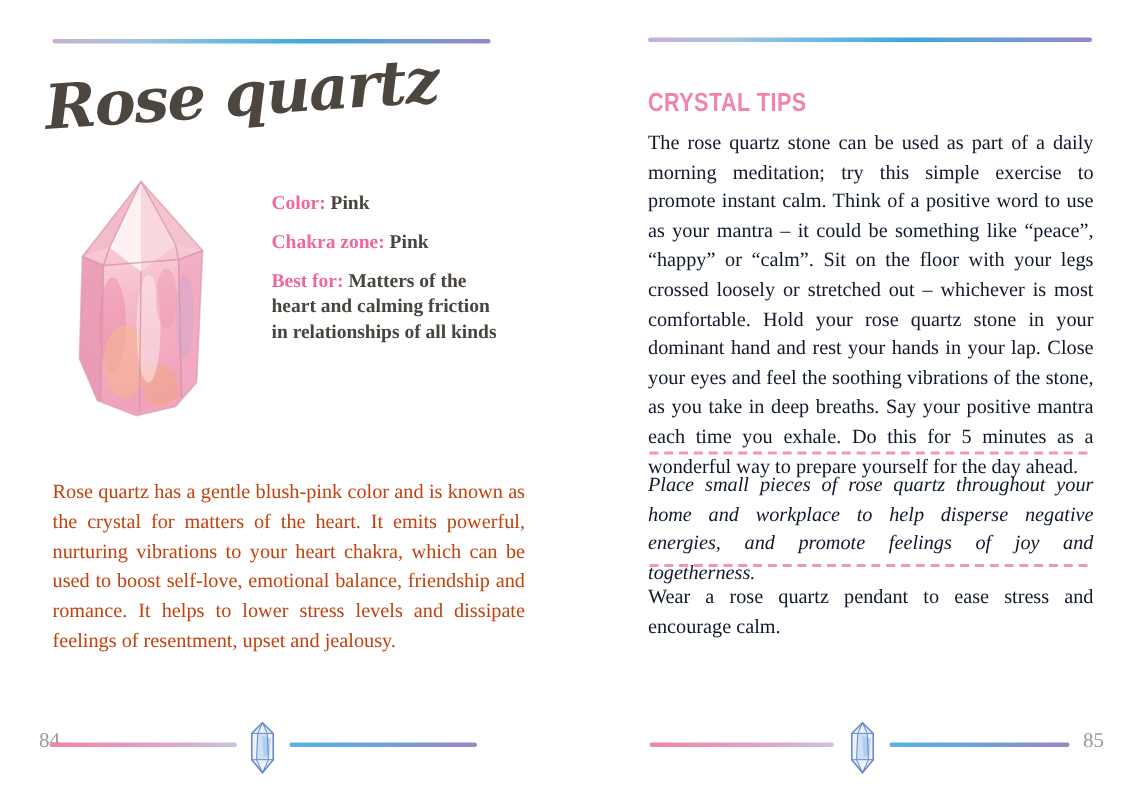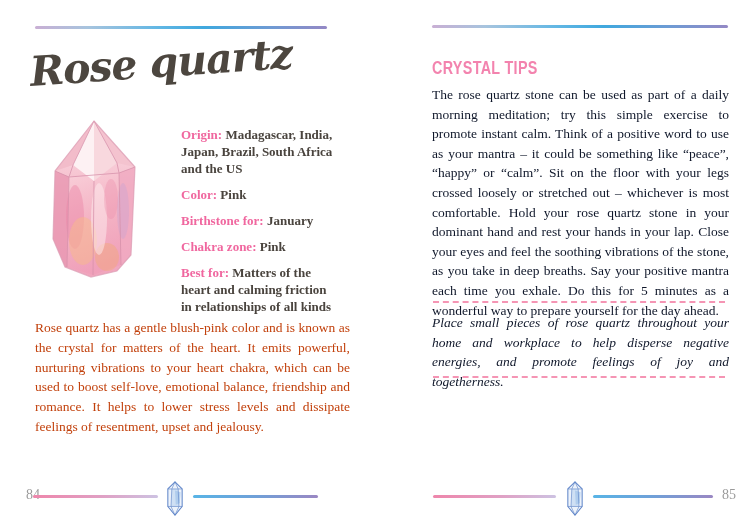--- a/index.html
+++ b/index.html
@@ -106,30 +106,22 @@
           <polyline points="45,62 44,156"></polyline>
           <polyline points="45,2 24,46"></polyline>
           <polyline points="45,2 68,44"></polyline>
         </g>
         <path d="M45,2 L6,52 L4,120 L16,148 L42,158 L68,152 L82,136 L86,48 Z" fill="none" stroke="#dc9db4" stroke-width="1.2" opacity="0.7"></path>
       </svg>
     </div>
 
     <div class="props">
       <div class="prop">
-        <span class="prop-label">Origin:</span>
-        <span class="prop-value">Madagascar, India, Japan, Brazil, South Africa and the US</span>
-      </div>
-      <div class="prop">
         <span class="prop-label">Color:</span>
         <span class="prop-value">Pink</span>
-      </div>
-      <div class="prop">
-        <span class="prop-label">Birthstone for:</span>
-        <span class="prop-value">January</span>
       </div>
       <div class="prop">
         <span class="prop-label">Chakra zone:</span>
         <span class="prop-value">Pink</span>
       </div>
       <div class="prop">
         <span class="prop-label">Best for:</span>
         <span class="prop-value">Matters of the heart and calming friction in relationships of all kinds</span>
       </div>
     </div>
@@ -156,20 +148,21 @@
 
   <div class="page page-right">
     <div class="rule-top"></div>
 
     <div class="tips-heading">CRYSTAL TIPS</div>
 
     <div class="tip tip-1">The rose quartz stone can be used as part of a daily morning meditation; try this simple exercise to promote instant calm. Think of a positive word to use as your mantra – it could be something like “peace”, “happy” or “calm”. Sit on the floor with your legs crossed loosely or stretched out – whichever is most comfortable. Hold your rose quartz stone in your dominant hand and rest your hands in your lap. Close your eyes and feel the soothing vibrations of the stone, as you take in deep breaths. Say your positive mantra each time you exhale. Do this for 5 minutes as a wonderful way to prepare yourself for the day ahead.</div>
     <div class="dash-sep sep-1"></div>
     <div class="tip tip-2">Place small pieces of rose quartz throughout your home and workplace to help disperse negative energies, and promote feelings of joy and togetherness.</div>
     <div class="dash-sep sep-2"></div>
+    <div class="tip tip-3">Wear a rose quartz pendant to ease stress and encourage calm.</div>
 
     <div class="footer-line fl-pink"></div>
     <div class="footer-crystal">
       <svg width="26" height="35" viewBox="0 0 26 44" xmlns="http://www.w3.org/2000/svg">
         <path d="M13,1 L4,10 L4,32 L13,43 L22,32 L22,10 Z" fill="#edf3fb" stroke="#6186c9" stroke-width="1.3" stroke-linejoin="round"></path>
         <polygon points="9,10 17,10 18,32 8,32" fill="#cfe0f4"></polygon>
         <polygon points="13,12 20,14 19,28 14,30" fill="#a3c4ea" opacity="0.7"></polygon>
         <g stroke="#6186c9" stroke-width="0.9" fill="none" opacity="0.9">
           <polyline points="13,1 9,10 8,32 13,43"></polyline>
           <polyline points="13,1 17,10 18,32 13,43"></polyline>

